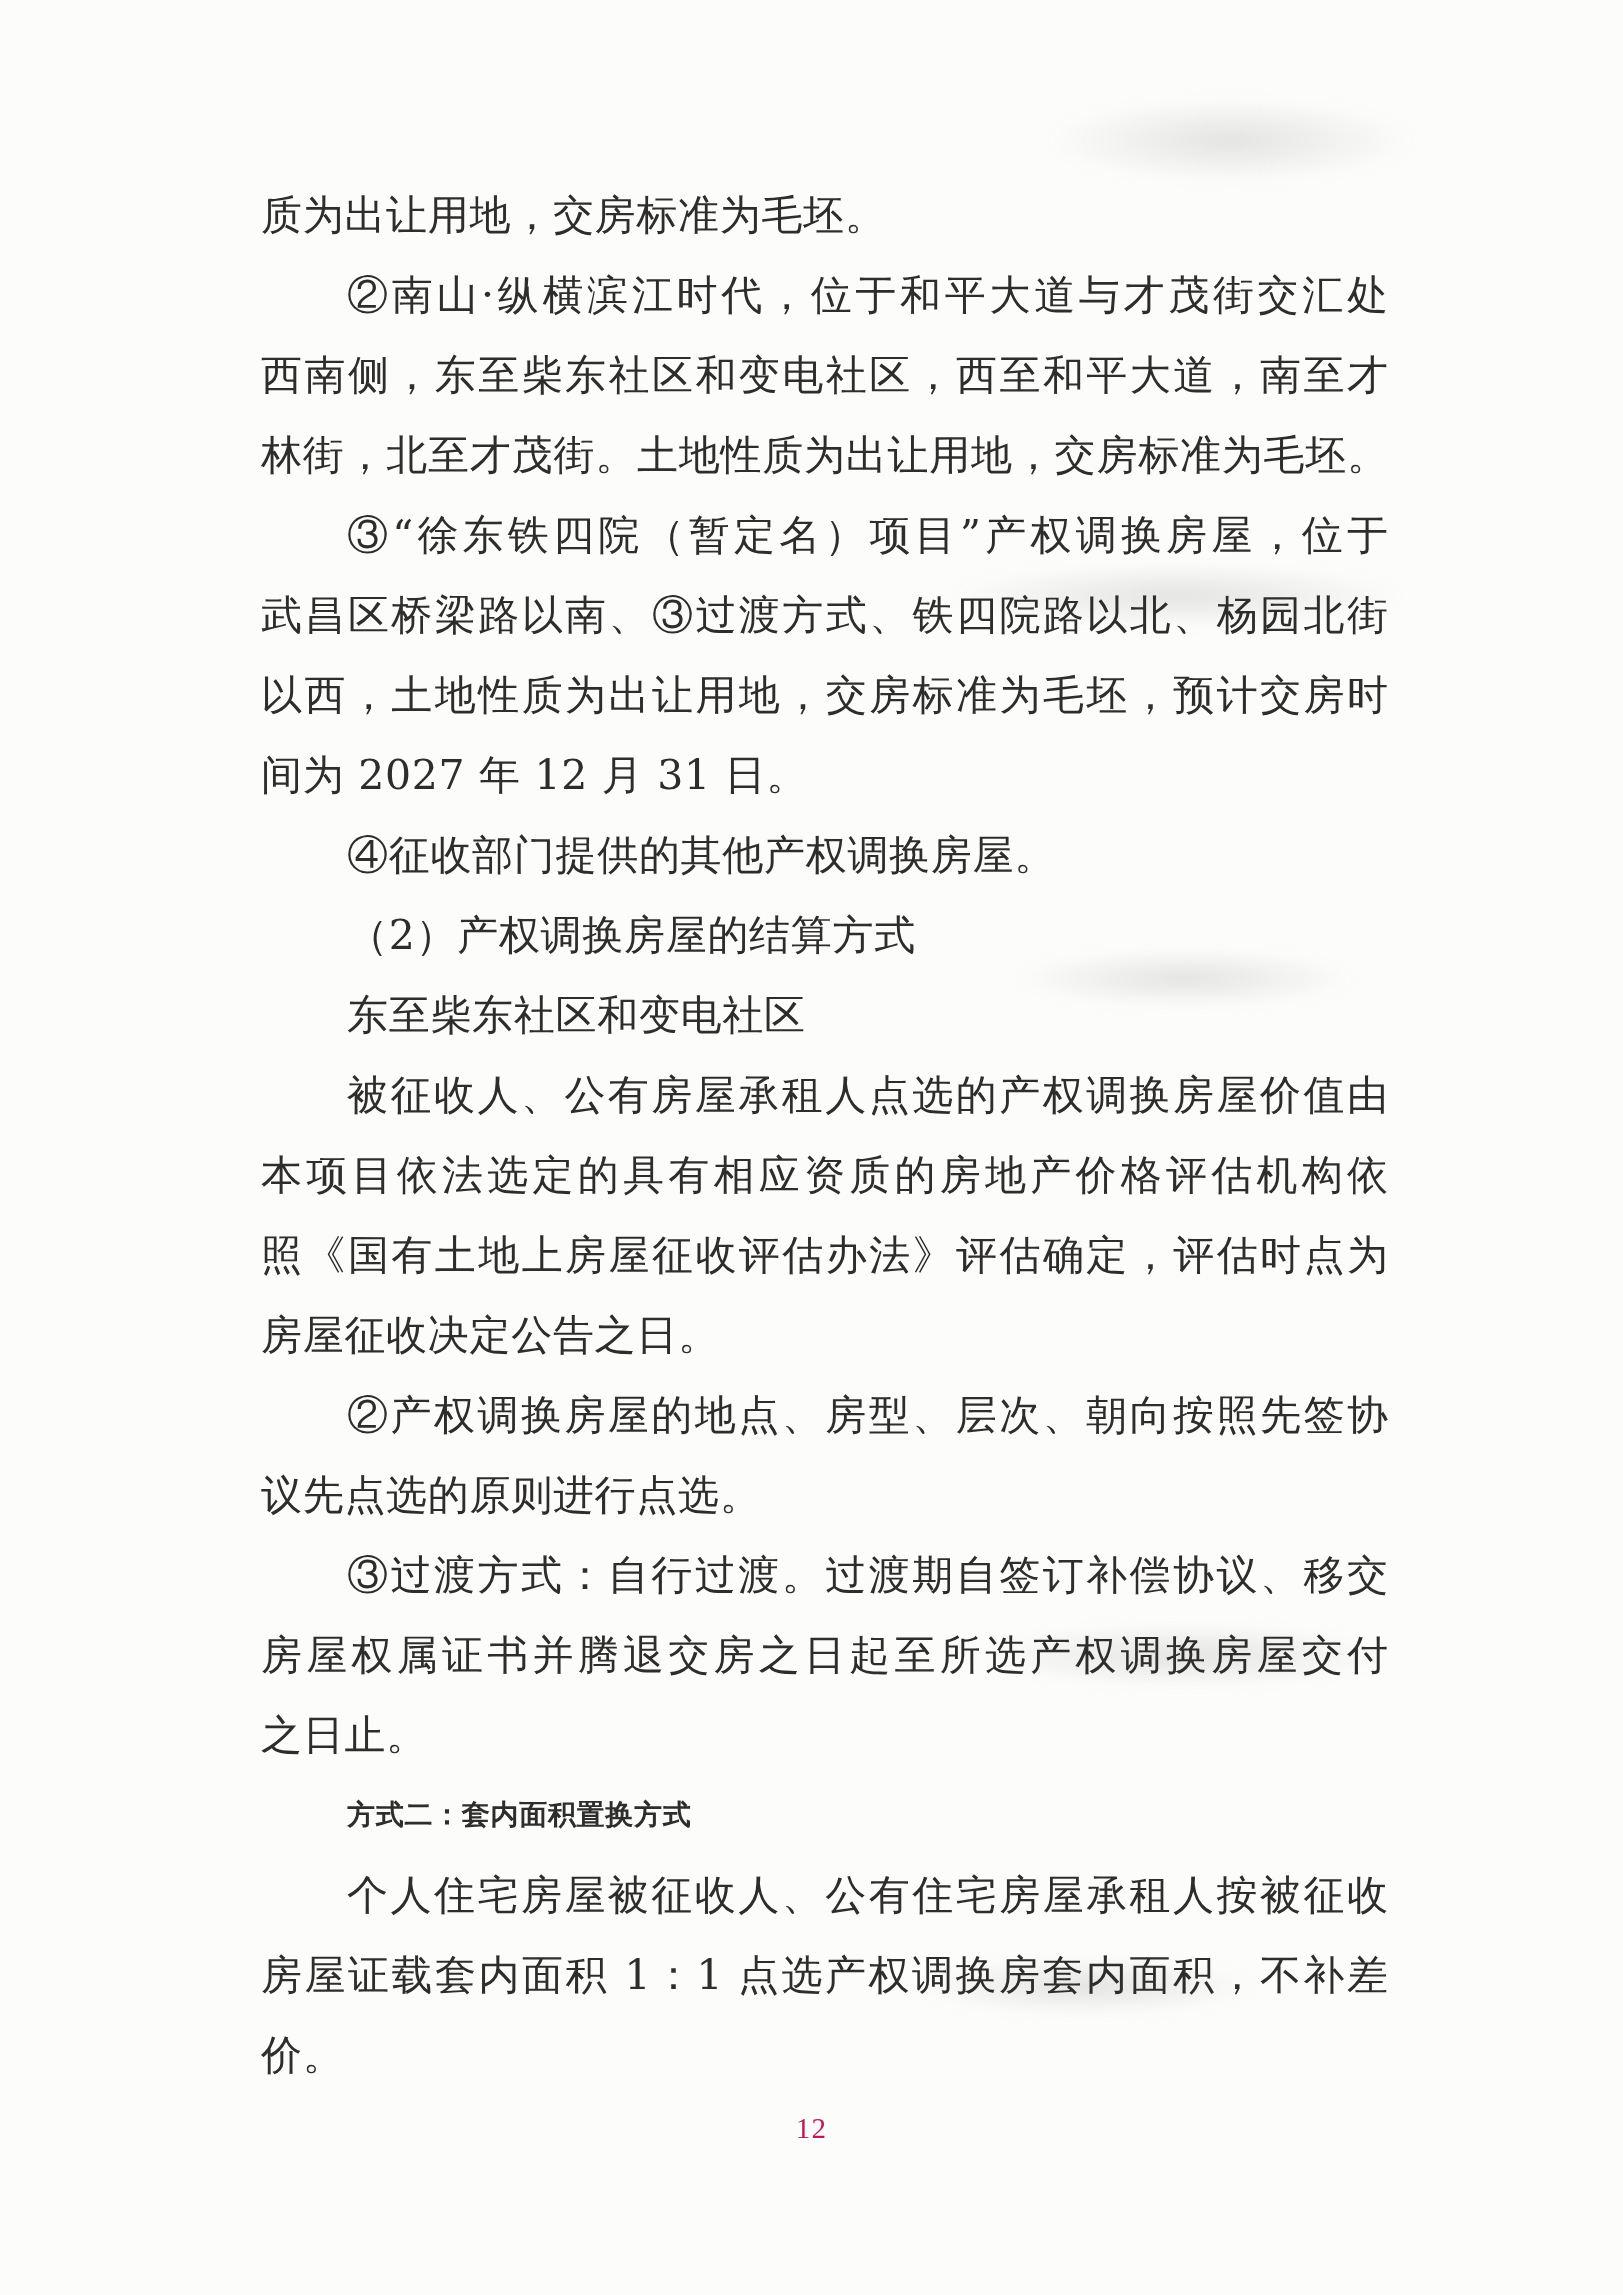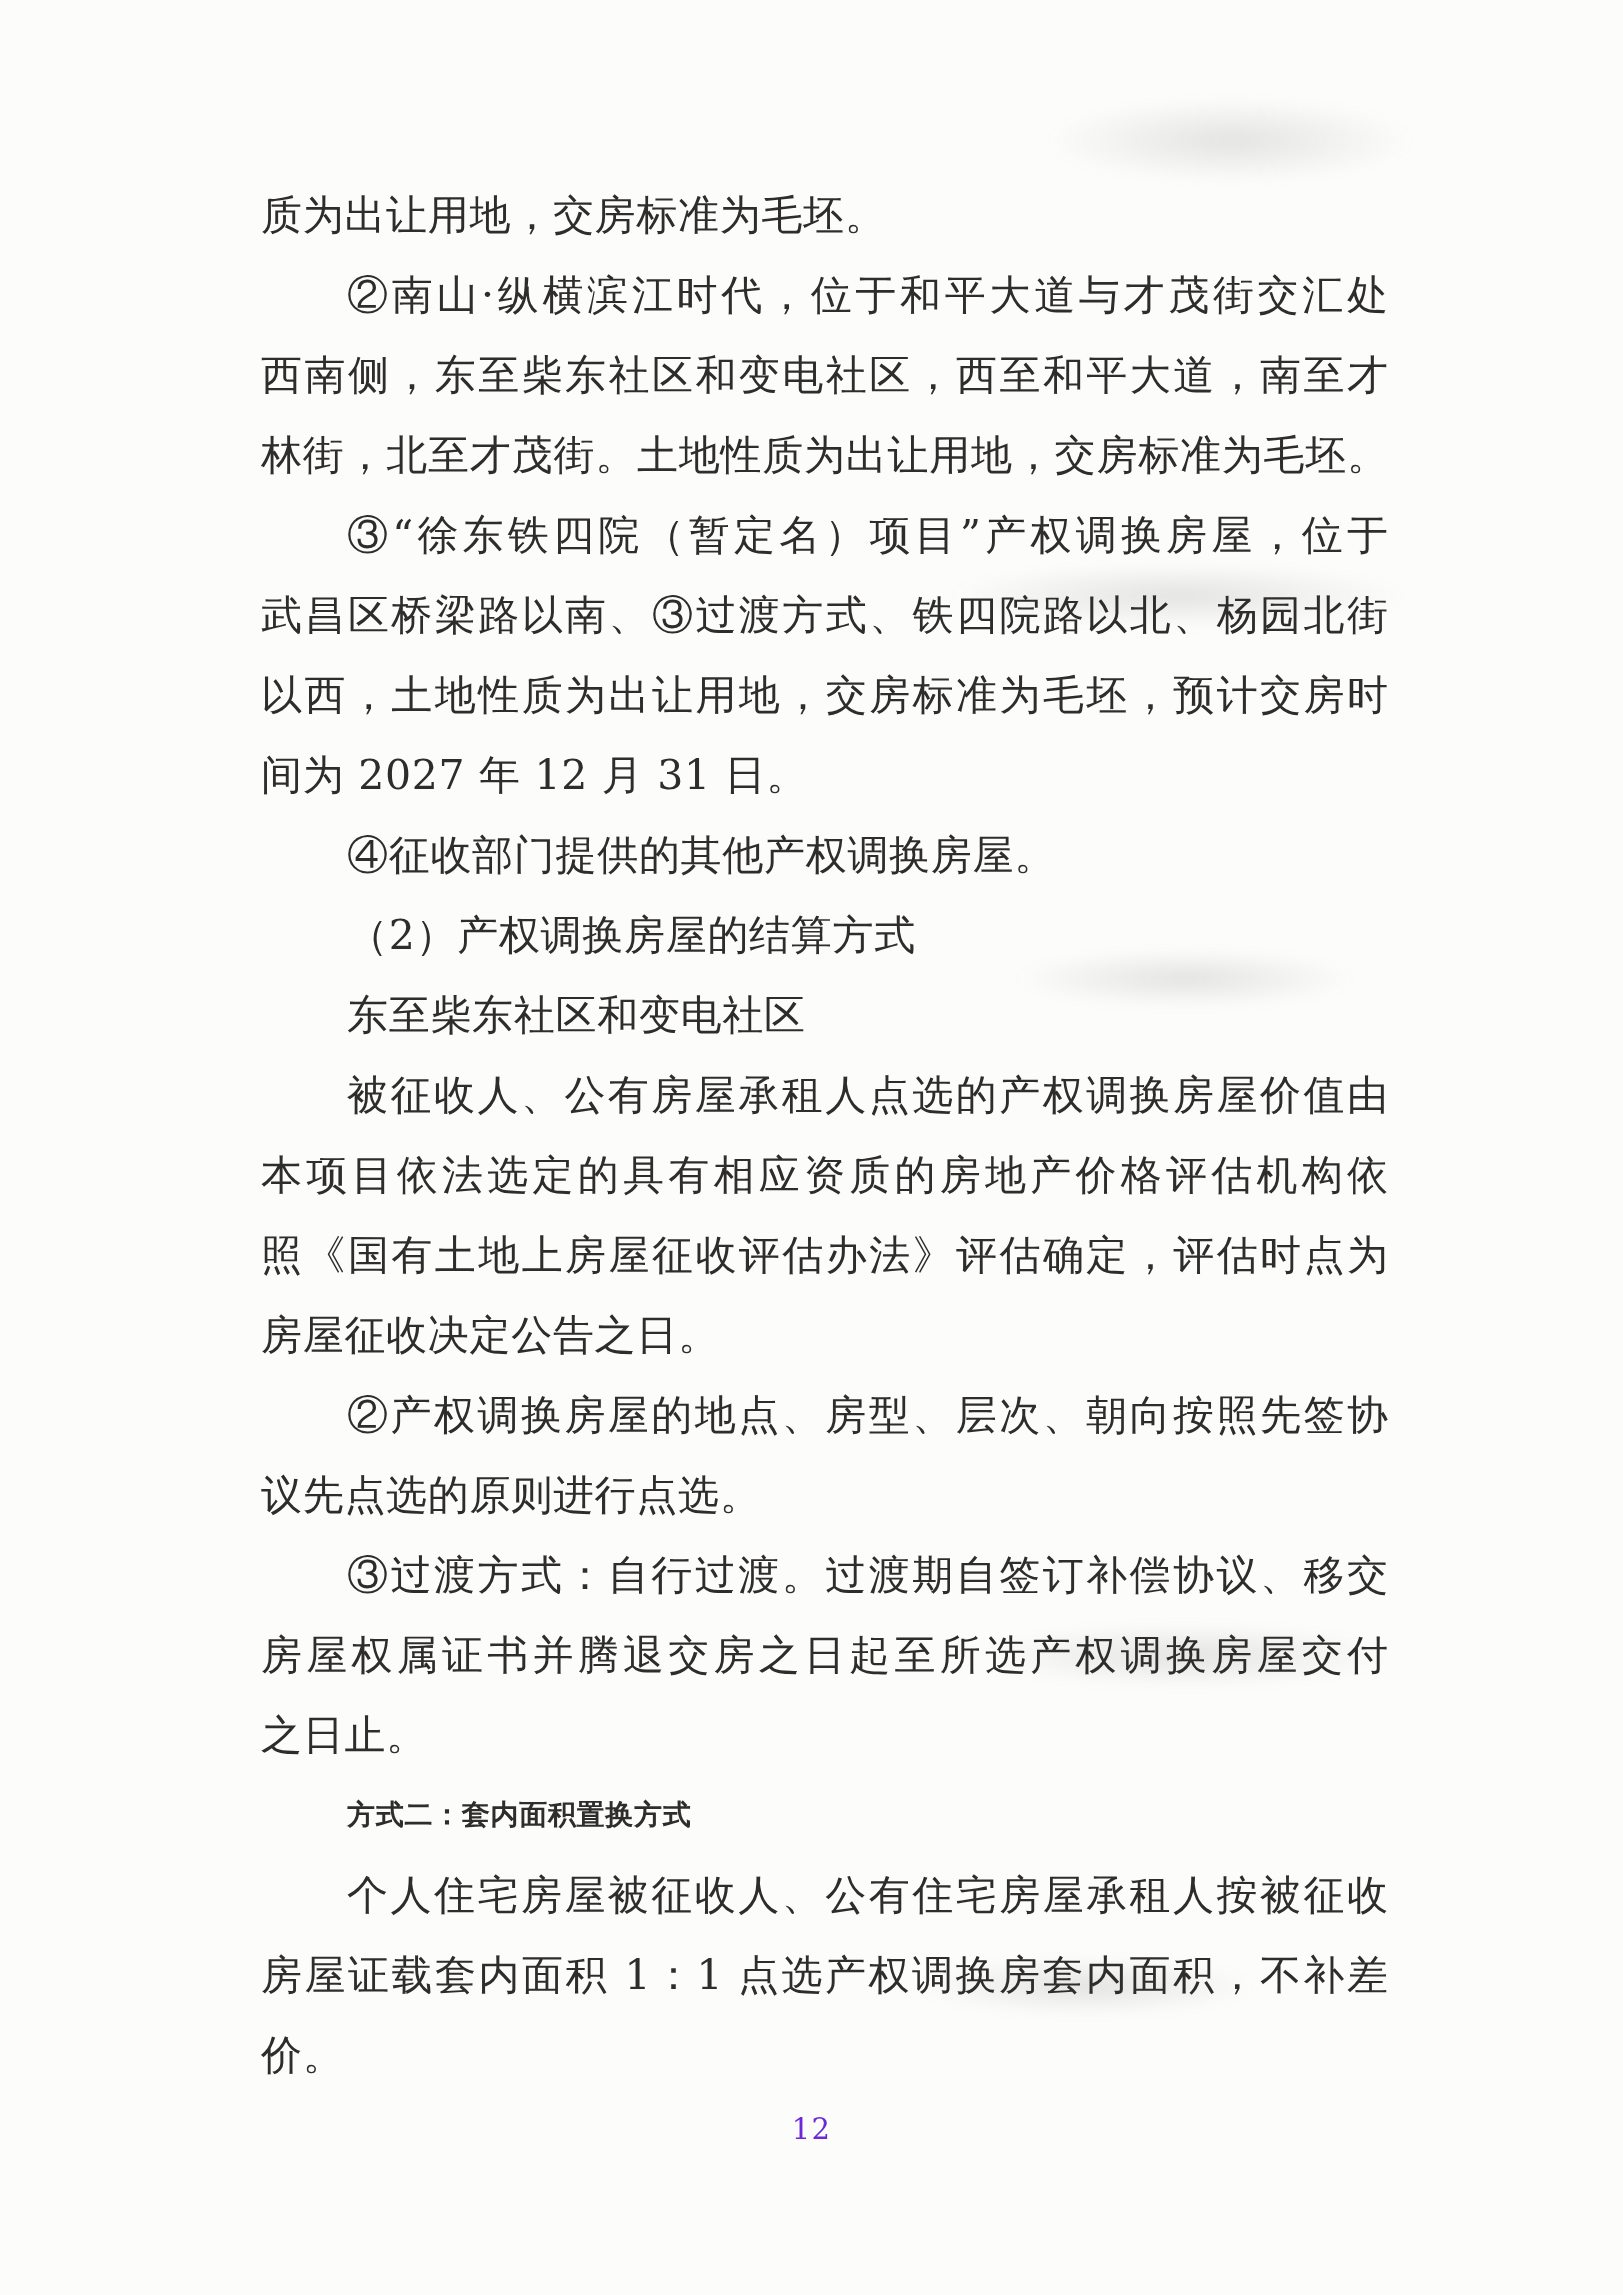--- a/index.html
+++ b/index.html
@@ -46,21 +46,22 @@
     font-size: 28px;
   }
   .page-number {
     position: absolute;
     left: 0;
     right: 0;
     top: 2112px;
     text-align: center;
     font-size: 29px;
     letter-spacing: 1.3px;
-    color: #6d28d9;
+    color: #be185d;
+    font-family: Liberation Serif, serif;
   }
 </style>
 </head>
 <body>
 
 <div class="page">
 
   <div class="smudge" style="left:1047px; top:98px; width:367px; height:85px;"></div>
   <div class="smudge" style="left:949px; top:563px; width:458px; height:65px;"></div>
   <div class="smudge" style="left:1015px; top:949px; width:340px; height:59px;"></div>

